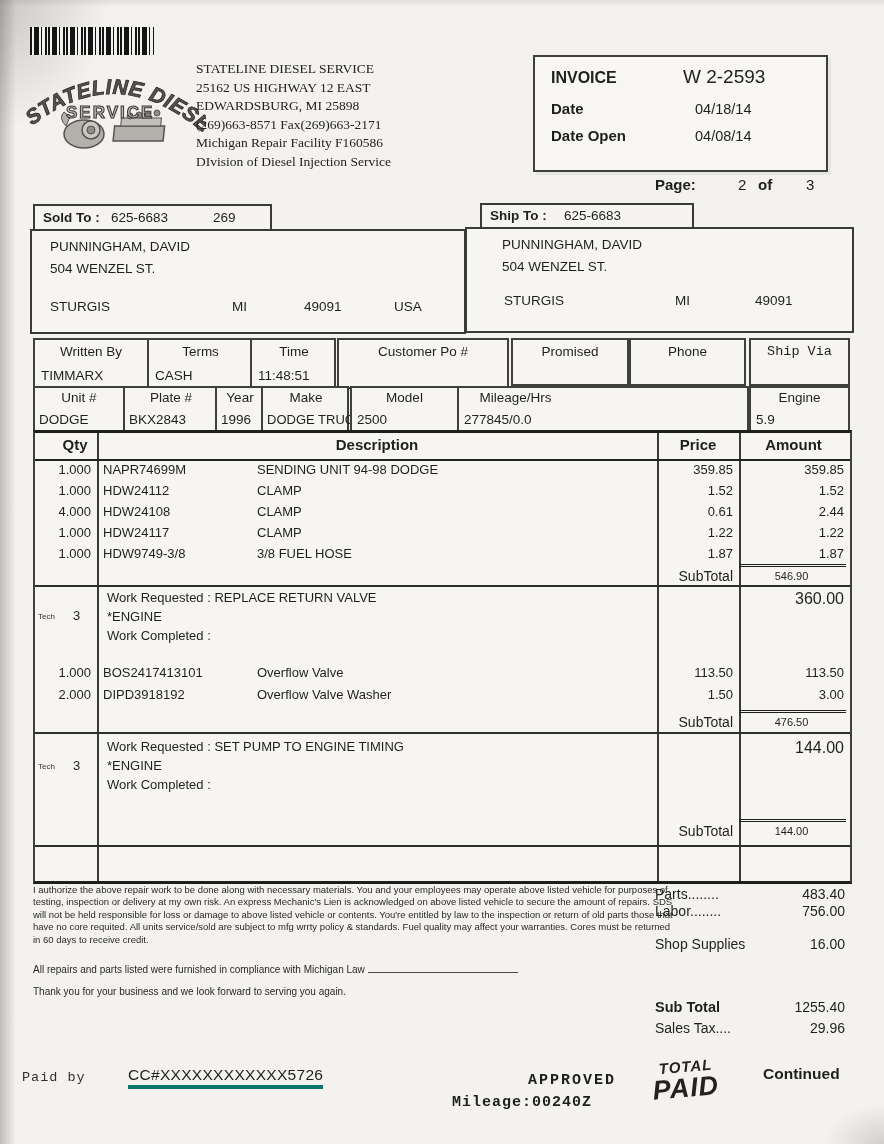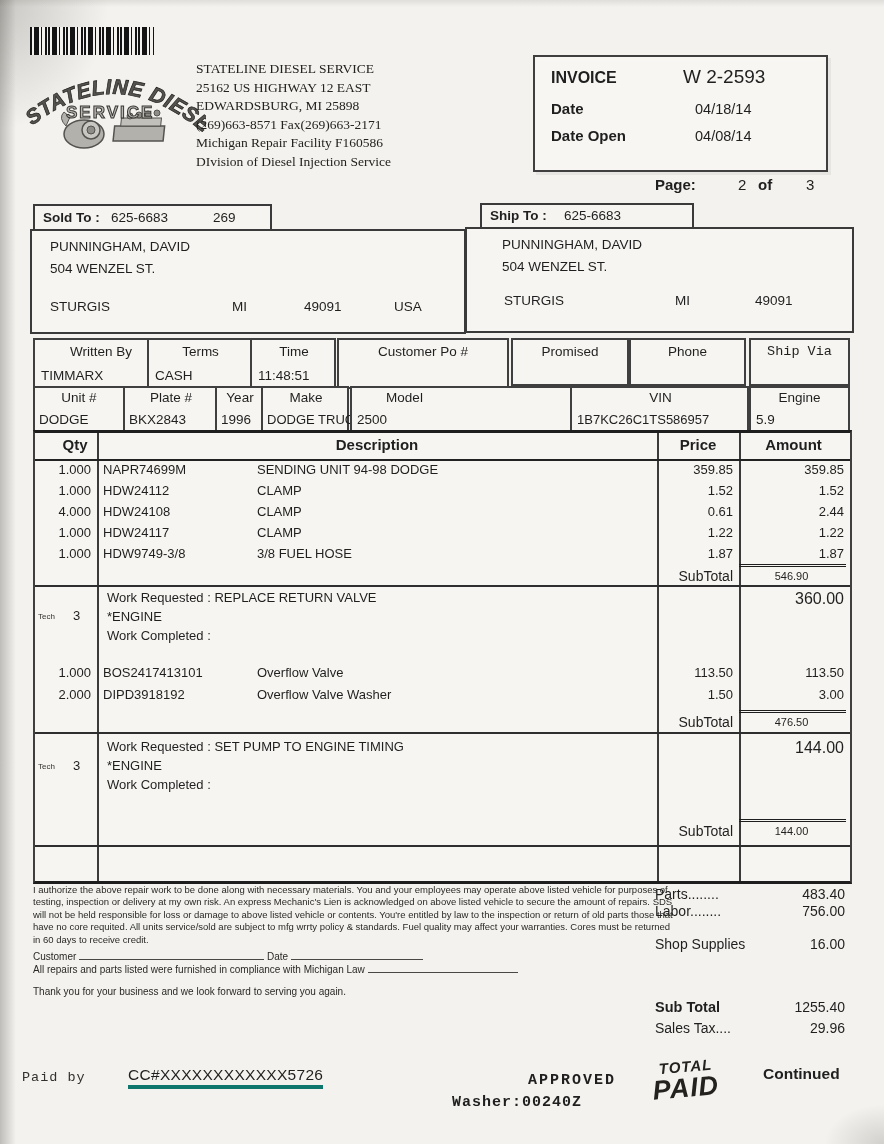--- a/index.html
+++ b/index.html
@@ -160,21 +160,21 @@
   </div>
   <div class="abs body-box" style="left:465px;top:227px;width:385px;height:102px;">
     <div class="abs" style="left:35px;top:8px;">PUNNINGHAM, DAVID</div>
     <div class="abs" style="left:35px;top:30px;">504 WENZEL ST.</div>
     <div class="abs" style="left:37px;top:64px;">STURGIS</div>
     <div class="abs" style="left:208px;top:64px;">MI</div>
     <div class="abs" style="left:288px;top:64px;">49091</div>
   </div>
 
   <div class="box" style="left:33px;top:338px;width:299px;height:47px;">
-    <div class="icell" style="left:0;width:112px;padding-left:20px;">
+    <div class="icell" style="left:0;width:112px;">
       <div class="ilabel">Written By</div>
       <div class="ival">TIMMARX</div>
     </div>
     <div class="icell cell-div" style="left:112px;width:103px;">
       <div class="ilabel">Terms</div>
       <div class="ival">CASH</div>
     </div>
     <div class="icell cell-div" style="left:215px;width:84px;">
       <div class="ilabel">Time</div>
       <div class="ival">11:48:51</div>
@@ -213,23 +213,23 @@
     <div class="icell cell-div" style="left:226px;width:86px;">
       <div class="ilabel" style="top:2px;">Make</div>
       <div class="ival" style="left:4px;bottom:3px;font-size:13px;">DODGE TRUC</div>
     </div>
   </div>
   <div class="box" style="left:350px;top:386px;width:395px;height:42px;">
     <div class="icell" style="left:0;width:105px;">
       <div class="ilabel" style="top:2px;">Model</div>
       <div class="ival" style="left:5px;bottom:3px;">2500</div>
     </div>
-    <div class="icell cell-div" style="left:218px;width:177px;">
-      <div class="ilabel" style="top:2px;">VIN</div>
-      <div class="ival" style="left:5px;bottom:3px;font-size:13px;">1B7KC26C1TS586957</div>
+    <div class="icell cell-div" style="left:105px;width:113px;">
+      <div class="ilabel" style="top:2px;">Mileage/Hrs</div>
+      <div class="ival" style="left:5px;bottom:3px;">277845/0.0</div>
     </div>
   </div>
   <div class="box" style="left:749px;top:386px;width:97px;height:42px;">
     <div class="ilabel" style="top:2px;">Engine</div>
     <div class="ival" style="left:5px;bottom:3px;">5.9</div>
   </div>
 
   <div class="abs" id="items-table">
     <div class="vline" style="left:62px;"></div>
     <div class="vline" style="left:622px;"></div>
@@ -317,46 +317,40 @@
   </div>
 
   <div class="abs" id="disclaimer">
     <div>I authorize the above repair work to be done along with necessary materials.  You and your employees may operate above listed vehicle for purposes of</div>
     <div>testing, inspection  or delivery at my own risk.  An express Mechanic's Lien is acknowledged on above listed vehicle to secure the amount of repairs. SDS</div>
     <div>will not be held responsible for loss or damage to above listed vehicle or contents. You're entitled by law to the inspection or return of old  parts those that</div>
     <div>have no core requited.  All units service/sold are subject to mfg wrrty policy &amp; standards.  Fuel quality may affect your warranties.   Cores must be returned</div>
     <div>in 60 days to receive credit.</div>
   </div>
 
-  <div class="abs" id="sig-line">
-    <span>Customer</span>
-    <span class="blank" style="width:185px;"></span>
-    <span>Date</span>
-    <span class="blank" style="width:132px;"></span>
-  </div>
   <div class="abs" id="compliance-line">
     <span>All repairs and parts listed were furnished in compliance with Michigan Law</span>
     <span class="blank" style="width:150px;"></span>
   </div>
   <div class="abs" id="thanks-line">Thank you for your business and we look forward to serving you again.</div>
 
   <div class="tot-label" style="top:886px;">Parts........</div>
   <div class="tot-val" style="top:886px;">483.40</div>
   <div class="tot-label" style="top:903px;">Labor........</div>
   <div class="tot-val" style="top:903px;">756.00</div>
   <div class="tot-label" style="top:936px;">Shop Supplies</div>
   <div class="tot-val" style="top:936px;">16.00</div>
   <div class="tot-label tot-bold" style="top:999px;">Sub Total</div>
   <div class="tot-val" style="top:999px;">1255.40</div>
   <div class="tot-label" style="top:1020px;">Sales Tax....</div>
   <div class="tot-val" style="top:1020px;">29.96</div>
 
   <div class="abs" id="paid-by">Paid by</div>
   <div class="abs" id="cc-number">CC#XXXXXXXXXXXX5726</div>
   <div class="abs" id="approved">APPROVED</div>
-  <div class="abs" id="appcode">Washer:00240Z</div>
+  <div class="abs" id="appcode">Mileage:00240Z</div>
   <div class="abs" id="paid-stamp">
     <div id="stamp-total">TOTAL</div>
     <div id="stamp-paid">PAID</div>
   </div>
   <div class="abs" id="continued">Continued</div>
 
 </div>
 
 </body></html>

